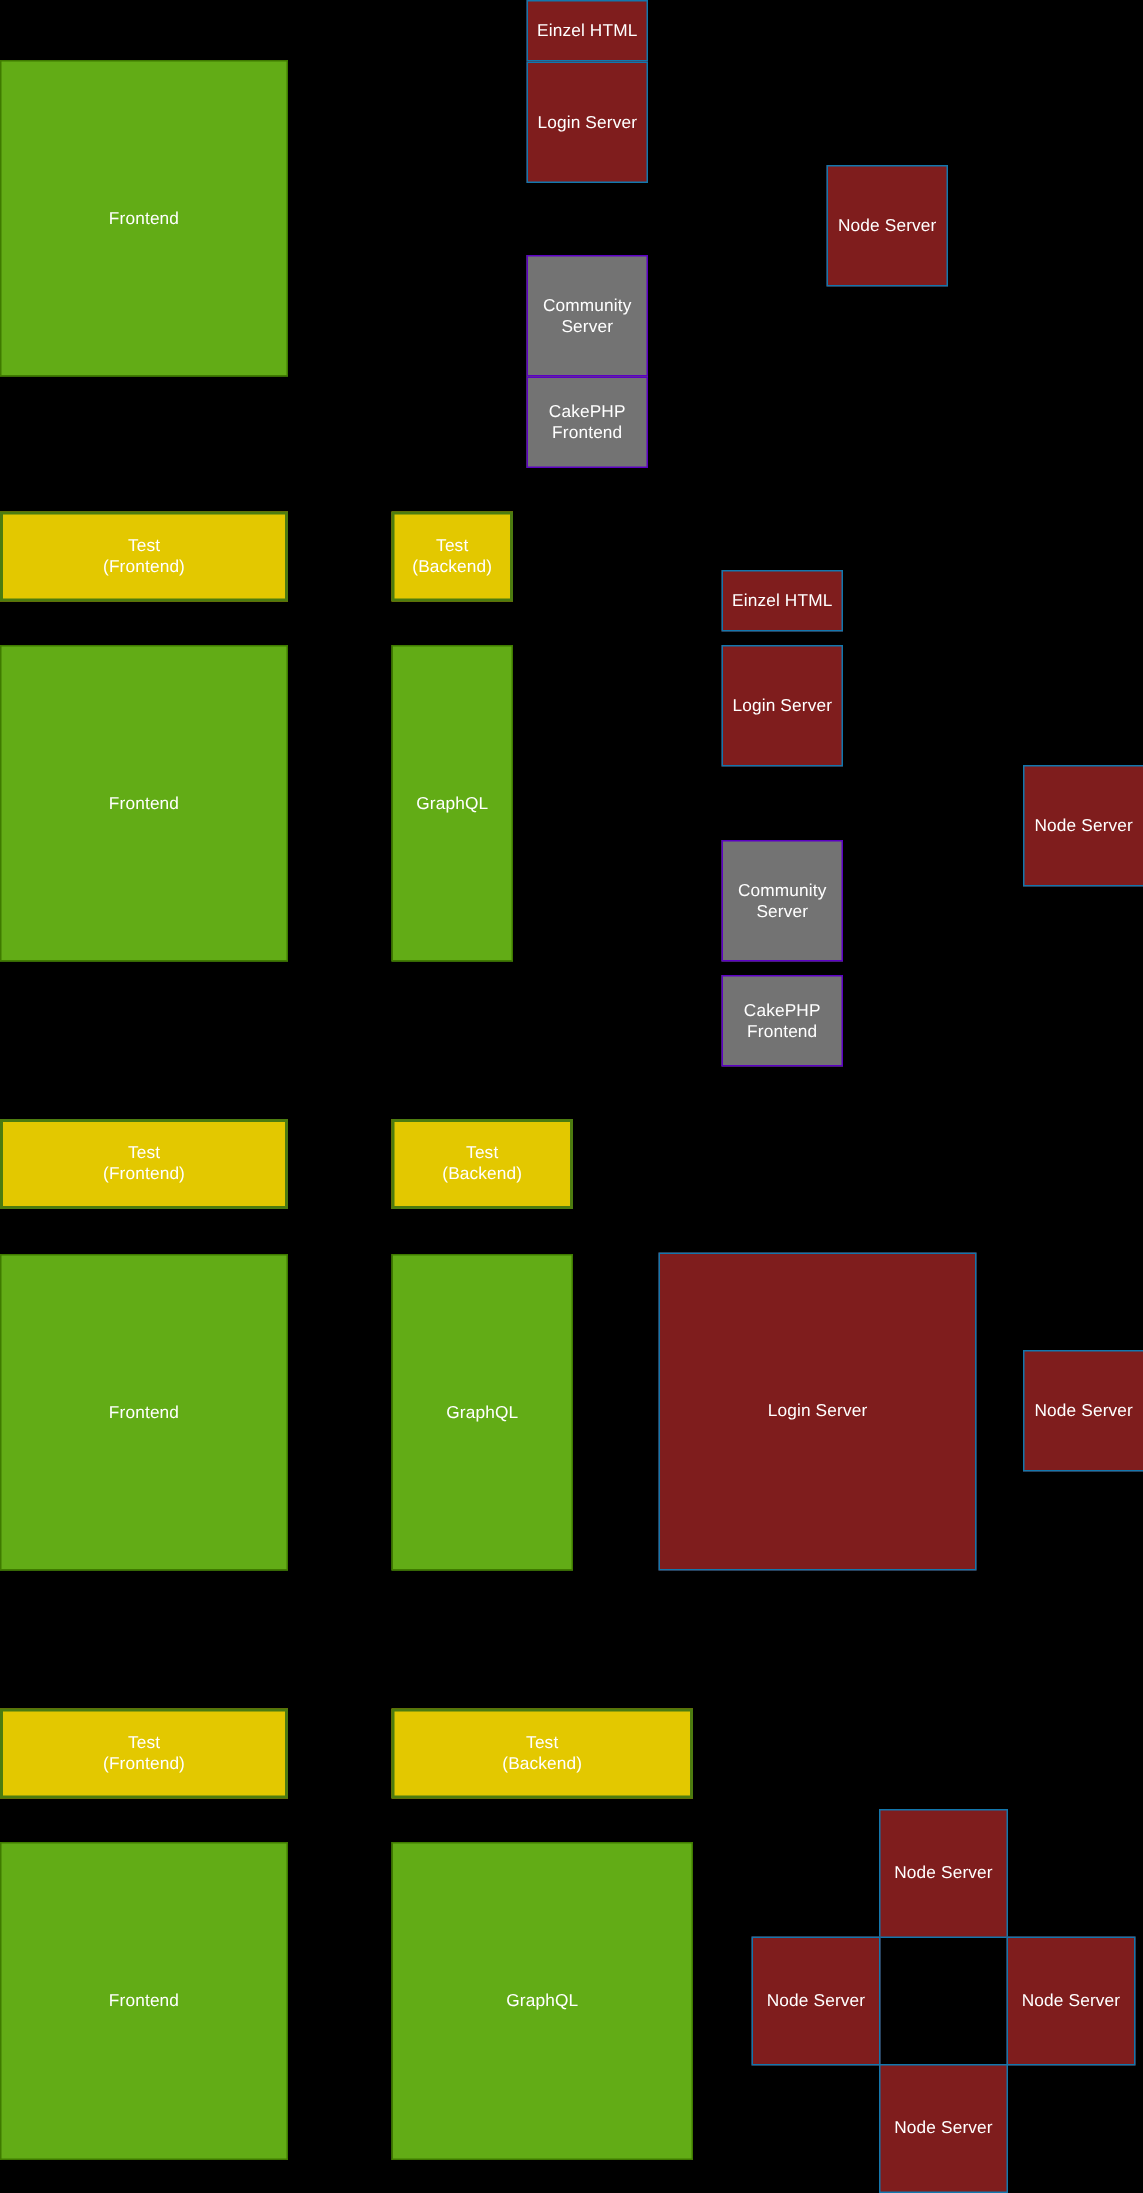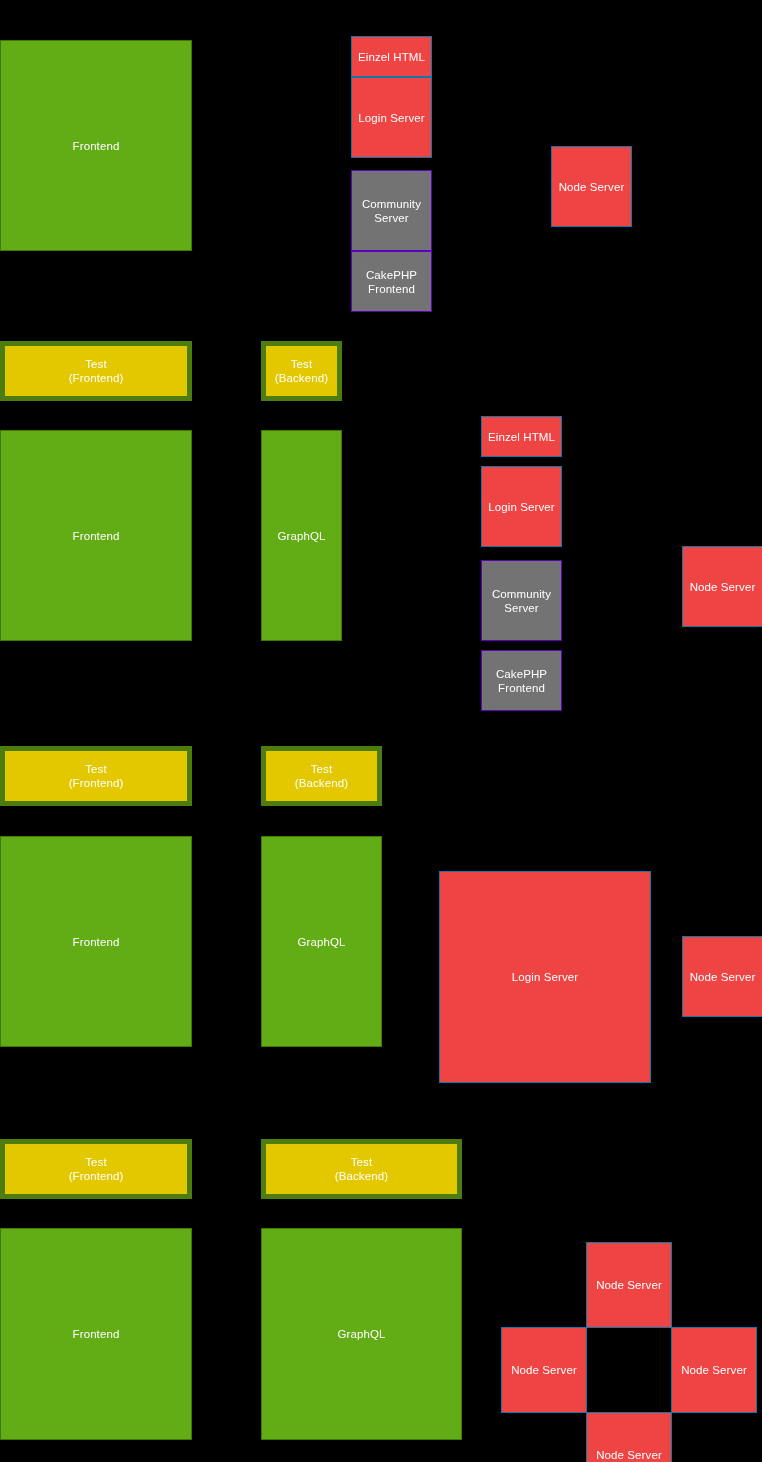--- a/index.html
+++ b/index.html
@@ -30,27 +30,26 @@
     white-space: pre-line;
     letter-spacing: 0.1px;
     overflow: hidden;
   }
   .green {
     background: #62ac16;
     border: 1px solid #3f7a00;
   }
   .yellow {
     background: #e3c800;
-    border: 5px solid #4d7c0f;
+    border: 2px solid #4d7c0f;
     font-weight: 400;
   }
   .blue {
-    background: #ef4444;
+    background: #7f1d1d;
     border: 1px solid #1277ad;
-    margin-top: 36px;
   }
   .purple {
     background: #737373;
     border: 1px solid #5c00c4;
   }
 </style>
 </head>
 <body>
 
 <div id="canvas">

